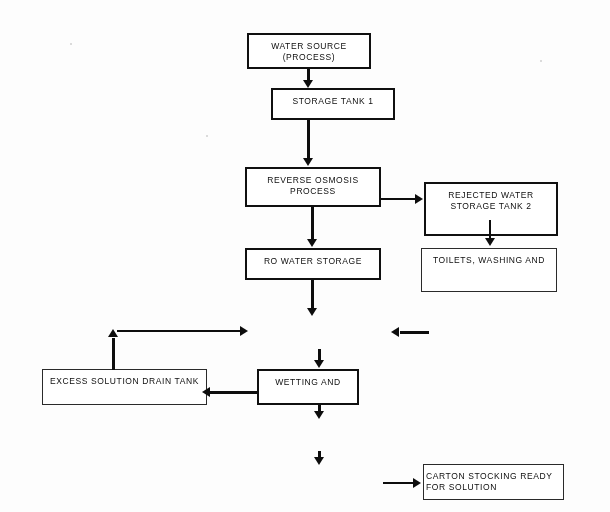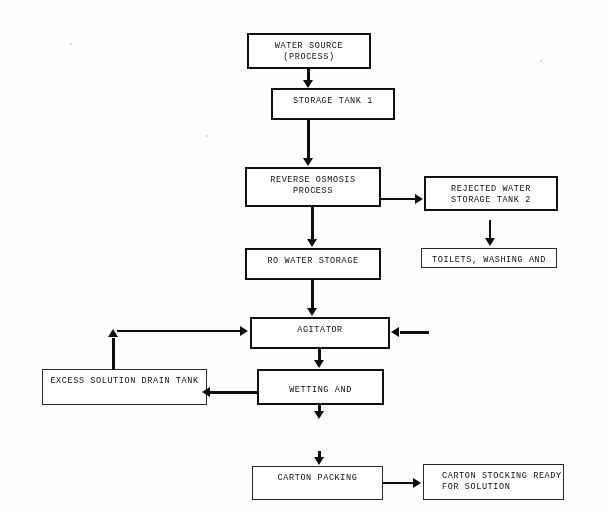--- a/index.html
+++ b/index.html
@@ -32,32 +32,31 @@
     display: flex;
     align-items: flex-start;
     justify-content: center;
     padding-top: 6px;
     color: #0d0d0d;
     letter-spacing: 0.6px;
     line-height: 1.25;
     font-size: 8.5px;
     text-align: center;
     font-weight: 500;
-    font-family: Liberation Mono, monospace;
   }
   .node .lines {
     display: block;
     width: 100%;
   }
   .node .l2 { display: block; }
   .node.thin { border-width: 1px; border-color: #2a2a2a; }
   .node.align-left {
     justify-content: flex-start;
     text-align: left;
-    padding-left: 18px;
+    padding-left: 2px;
   }
 
   
   .vline, .hline {
     position: absolute;
     background: #0d0d0d;
   }
   .vline { width: 3px; }
   .hline { height: 3px; }
   .vline.slim { width: 2px; }
@@ -111,64 +110,54 @@
     </span>
   </div>
 
   <div class="node" style="left:245px;top:167px;width:136px;height:40px;">
     <span class="lines">
       <span>REVERSE OSMOSIS</span>
       <span class="l2">PROCESS</span>
     </span>
   </div>
 
-  <div class="node" style="left:424px;top:176px;width:134px;height:35px;">
+  <div class="node" style="left:424px;top:182px;width:134px;height:54px;">
     <span class="lines">
       <span>REJECTED WATER</span>
       <span class="l2">STORAGE TANK 2</span>
     </span>
   </div>
 
   <div class="node" style="left:245px;top:248px;width:136px;height:32px;">
     <span class="lines">
       <span>RO WATER STORAGE</span>
     </span>
   </div>
 
-  <div class="node thin" style="left:421px;top:248px;width:136px;height:20px;">
+  <div class="node thin" style="left:421px;top:248px;width:136px;height:44px;">
     <span class="lines">
       <span>TOILETS, WASHING AND</span>
     </span>
   </div>
 
-  <div class="node" style="left:250px;top:317px;width:140px;height:32px;">
-    <span class="lines">
-      <span>AGITATOR</span>
-    </span>
-  </div>
 
 
   <div class="node thin" style="left:42px;top:369px;width:165px;height:36px;justify-content:center;">
     <span class="lines">
       <span>EXCESS SOLUTION DRAIN TANK</span>
     </span>
   </div>
 
-  <div class="node" style="left:257px;top:369px;width:127px;height:36px;align-items:center;">
+  <div class="node" style="left:257px;top:369px;width:102px;height:36px;">
     <span class="lines">
       <span>WETTING AND</span>
     </span>
   </div>
 
 
-  <div class="node thin" style="left:252px;top:466px;width:131px;height:34px;">
-    <span class="lines">
-      <span>CARTON PACKING</span>
-    </span>
-  </div>
 
   <div class="node thin align-left" style="left:423px;top:464px;width:141px;height:36px;">
     <span class="lines">
       <span>CARTON STOCKING READY</span>
       <span class="l2">FOR SOLUTION</span>
     </span>
   </div>
 
   <div class="vline" style="left:307px;top:69px;height:13px;"></div>
   <div class="arrow down" style="left:303px;top:80px;"></div>

